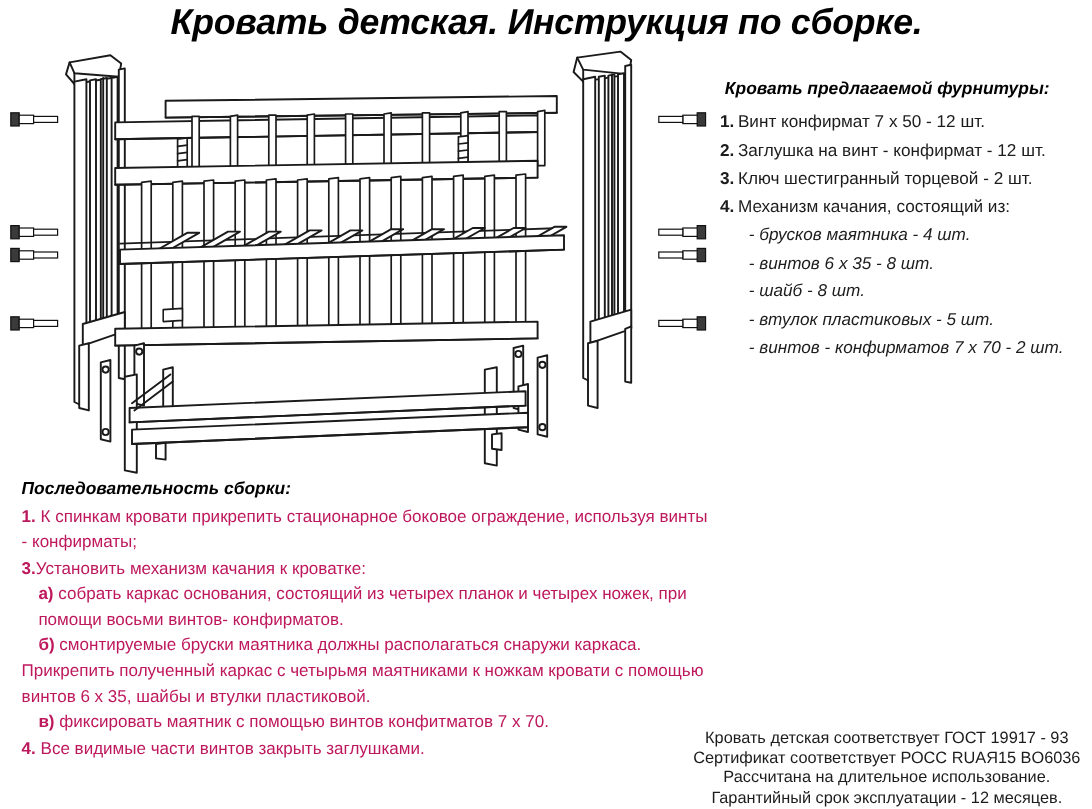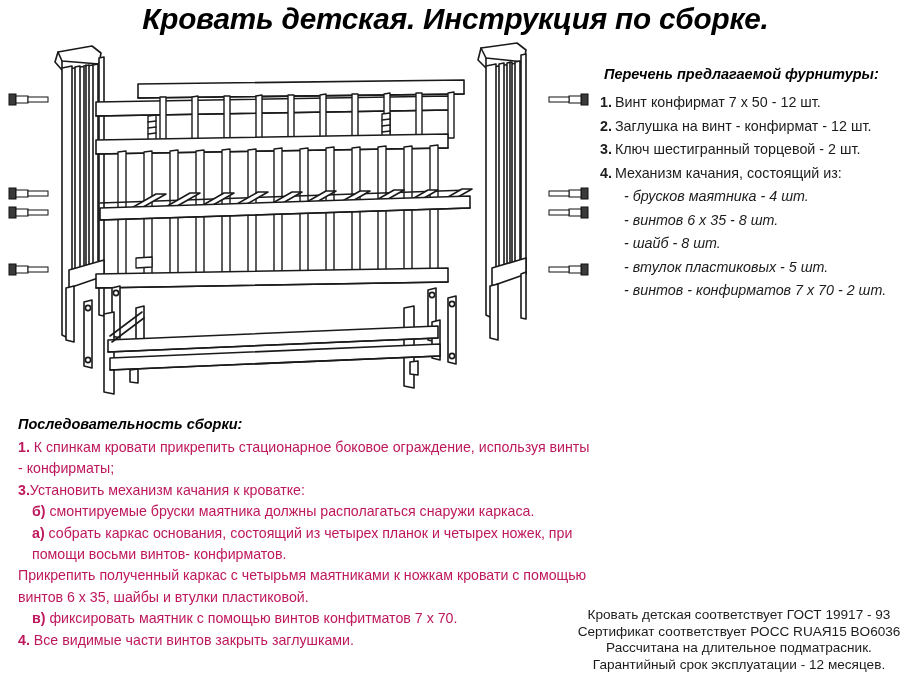--- a/index.html
+++ b/index.html
@@ -97,21 +97,21 @@
     position: absolute;
     left: 18px;
     top: 400px;
     width: 580px;
   }
   #sequence-heading {
     font-weight: bold;
     font-style: italic;
     font-size: 14.5px;
     color: #000;
-    margin: 16px 0 5px 0;
+    margin: 0 0 5px 0;
   }
   .seq-p {
     font-size: 14.2px;
     line-height: 21.4px;
     color: #be185d;
     margin: 0;
     text-indent: 0;
   }
   .seq-p .lead {
     font-weight: bold;
@@ -355,21 +355,21 @@
   </div>
   <div class="screw" style="left:543px; top:262px;">
     <svg width="46" height="16" viewBox="0 0 46 16" xmlns="http://www.w3.org/2000/svg">
       <rect x="38" y="2" width="7" height="11" fill="#3a3a3a" stroke="#111" stroke-width="1"></rect>
       <rect x="26" y="4" width="12" height="7" fill="#fff" stroke="#111" stroke-width="1"></rect>
       <rect x="6" y="5" width="20" height="5" fill="#fff" stroke="#111" stroke-width="1"></rect>
     </svg>
   </div>
 
   <div id="parts-list">
-    <div id="parts-heading">Перечень предлагаемой фурнитуры:</div>
+    <div id="parts-heading">Кровать предлагаемой фурнитуры:</div>
 
     <div class="parts-row">
       <span class="num">1.</span><span>Винт конфирмат 7 х 50 - 12 шт.</span>
     </div>
     <div class="parts-row">
       <span class="num">2.</span><span>Заглушка на винт - конфирмат - 12 шт.</span>
     </div>
     <div class="parts-row">
       <span class="num">3.</span><span>Ключ шестигранный торцевой - 2 шт.</span>
     </div>
@@ -387,36 +387,36 @@
   <div id="sequence">
     <div id="sequence-heading">Последовательность сборки:</div>
 
     <p class="seq-p">
       <span class="lead">1.</span><span> К спинкам кровати прикрепить стационарное боковое ограждение, используя винты - конфирматы;</span>
     </p>
     <p class="seq-p">
       <span class="lead">3.</span><span>Установить механизм качания к кроватке:</span>
     </p>
     <p class="seq-p indent">
+      <span class="sublead">а)</span><span>  собрать каркас основания, состоящий из четырех планок и четырех ножек, при помощи восьми винтов- конфирматов.</span>
+    </p>
+    <p class="seq-p indent">
       <span class="sublead">б)</span><span>  смонтируемые бруски маятника должны располагаться снаружи каркаса.</span>
-    </p>
-    <p class="seq-p indent">
-      <span class="sublead">а)</span><span>  собрать каркас основания, состоящий из четырех планок и четырех ножек, при помощи восьми винтов- конфирматов.</span>
     </p>
     <p class="seq-p">
       <span class="lead"></span><span>Прикрепить полученный каркас с четырьмя маятниками к ножкам кровати с помощью винтов 6 х 35, шайбы и втулки пластиковой.</span>
     </p>
     <p class="seq-p indent">
       <span class="sublead">в)</span><span>  фиксировать маятник с помощью винтов конфитматов 7 х 70.</span>
     </p>
     <p class="seq-p">
       <span class="lead">4.</span><span> Все видимые части винтов закрыть заглушками.</span>
     </p>
   </div>
 
   <div id="certification">
     <div class="cert-line">Кровать детская соответствует ГОСТ 19917 - 93</div>
     <div class="cert-line">Сертификат соответствует РОСС RUAЯ15 BO6036</div>
-    <div class="cert-line">Рассчитана на длительное подматрасник.</div>
+    <div class="cert-line">Рассчитана на длительное использование.</div>
     <div class="cert-line">Гарантийный срок эксплуатации - 12 месяцев.</div>
   </div>
 
 </div>
 
 </body></html>

